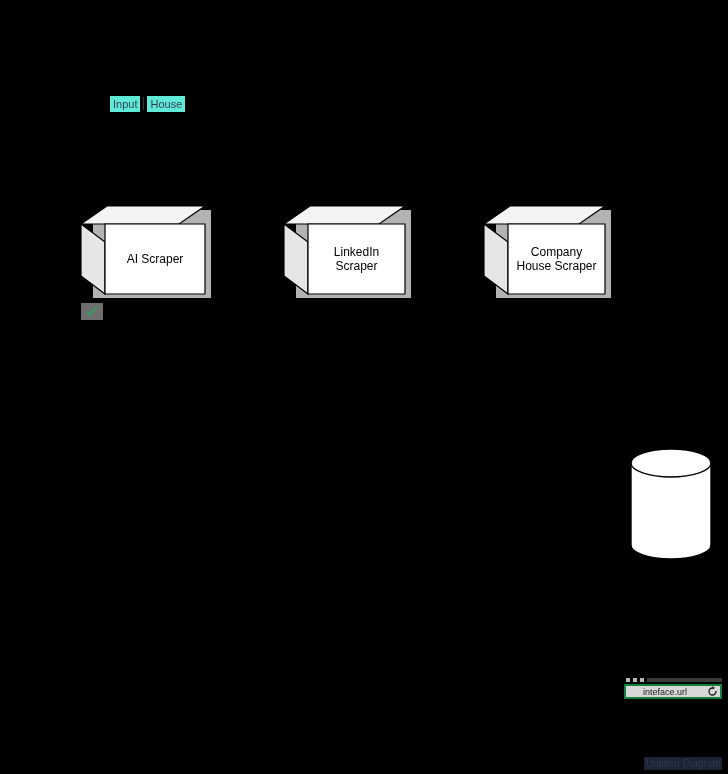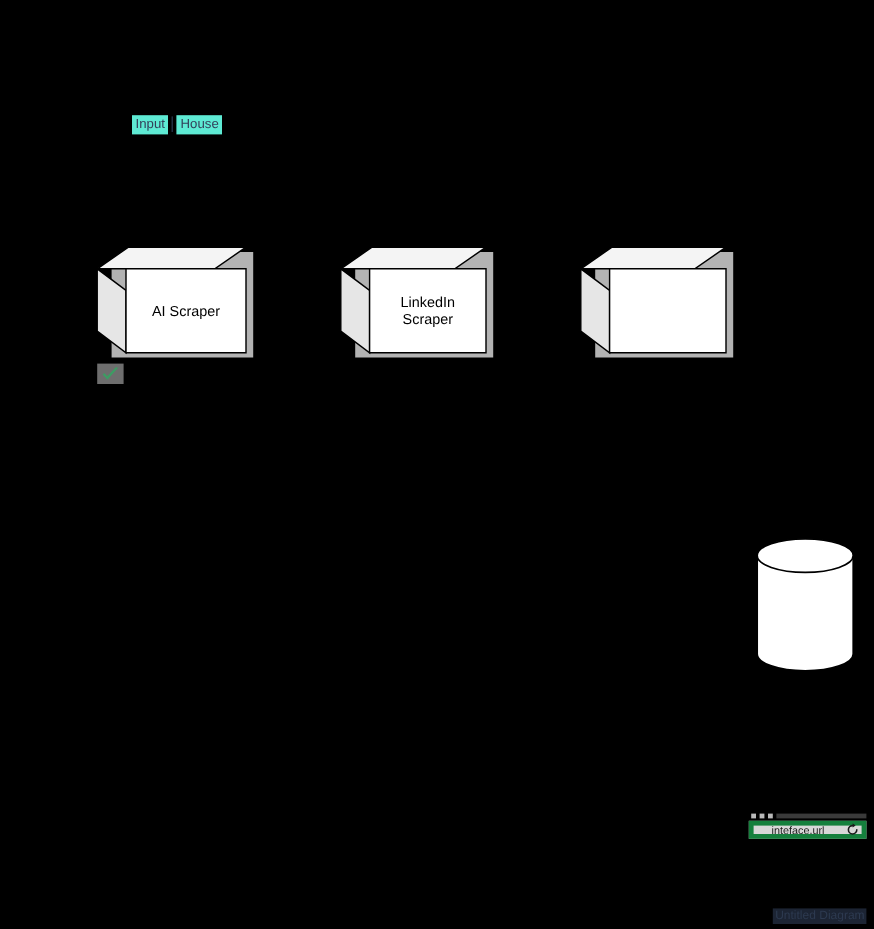--- a/index.html
+++ b/index.html
@@ -129,21 +129,21 @@
     height: 4px;
     background: #b9b9b9;
   }
   .url-handles .h.wide {
     flex: 1;
     background: #3a3a3a;
   }
   .url-field {
     height: 15px;
     background: #d8d8d8;
-    border: 4px solid #15803d;
+    border: 2px solid #15803d;
     display: flex;
     align-items: center;
     box-sizing: border-box;
   }
   .url-text {
     flex: 1;
     text-align: center;
     font-size: 9px;
     line-height: 12px;
     color: #1b1b1b;
@@ -208,20 +208,21 @@
     <div class="cube-label" style="left:25px; right:6px; top:19px; bottom:7px;">AI Scraper</div>
   </div>
 
   <div class="cube" style="left:483px; top:205px; width:128px; height:96px;">
     <svg width="128" height="96" viewBox="0 0 128 96">
       <path d="M8,12 L30,0 L127,0 L127,88 L8,88 Z" fill="#b3b3b3" transform="translate(5,5)"></path>
       <path d="M1,19 L27,1 L122,1 L96,19 Z" fill="#f4f4f4" stroke="#000000" stroke-width="1.2"></path>
       <path d="M1,19 L1,71 L25,89 L25,37 Z" fill="#e6e6e6" stroke="#000000" stroke-width="1.2"></path>
       <path d="M25,19 L122,19 L122,89 L25,89 Z" fill="#ffffff" stroke="#000000" stroke-width="1.2"></path>
     </svg>
+    <div class="cube-label" style="left:25px; right:6px; top:19px; bottom:7px;">Company House Scraper</div>
   </div>
 
   <div class="cylinder" style="left:630px; top:448px; width:82px; height:112px;">
     <svg width="82" height="112" viewBox="0 0 82 112">
 
       <path d="M1,15 L1,97 A40,14 0 0 0 81,97 L81,15 Z" fill="#ffffff" stroke="#000000" stroke-width="1.4"></path>
 
       <ellipse cx="41" cy="15" rx="40" ry="14" fill="#ffffff" stroke="#000000" stroke-width="1.4"></ellipse>
     </svg>
   </div>

